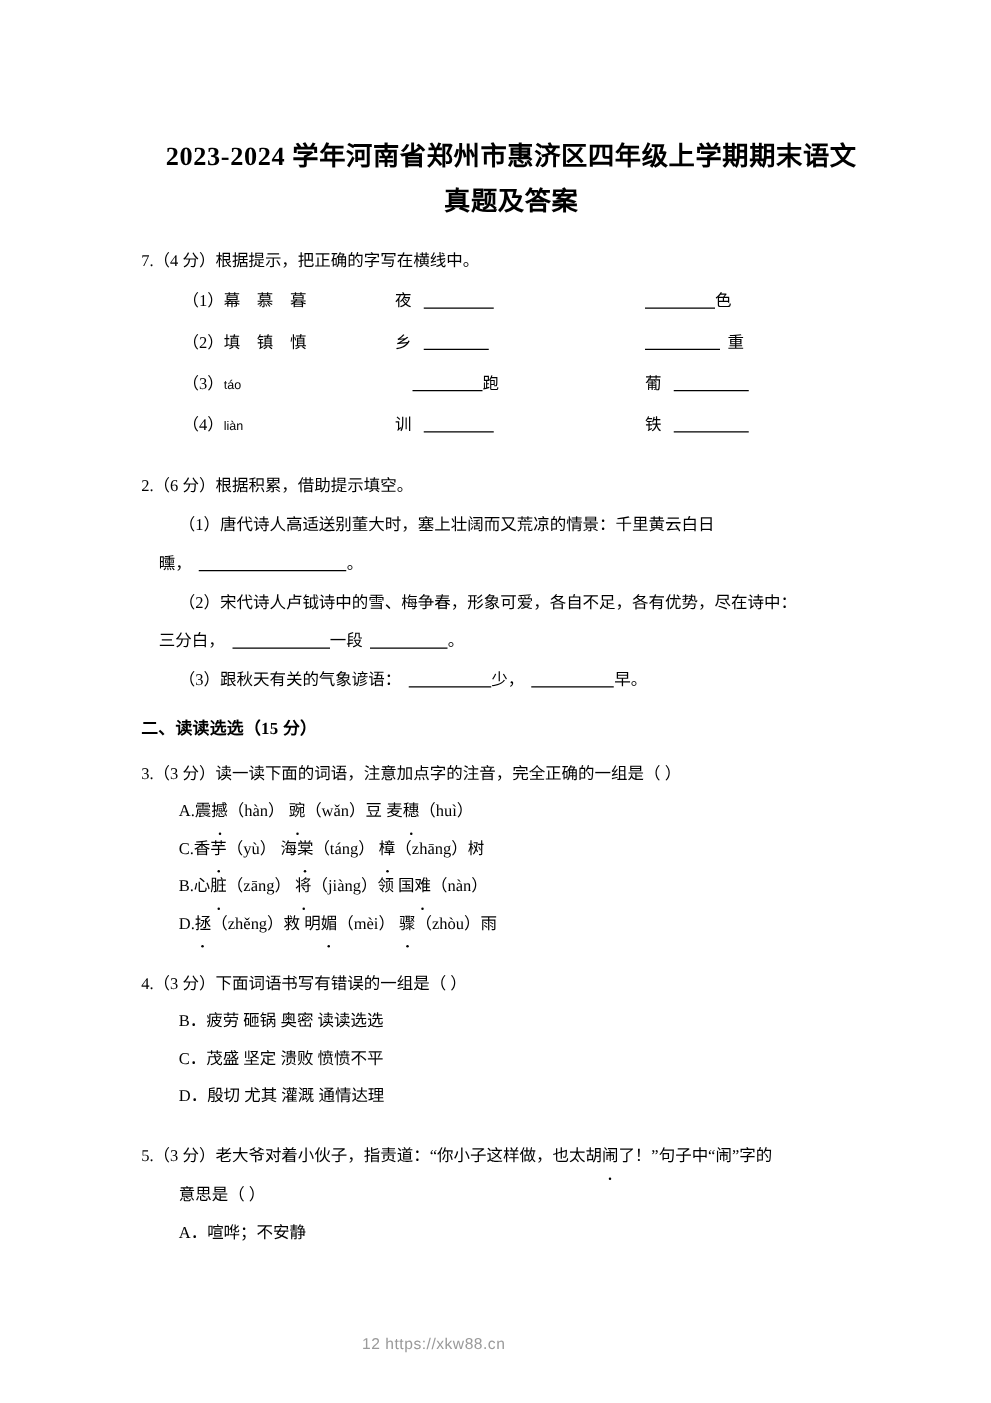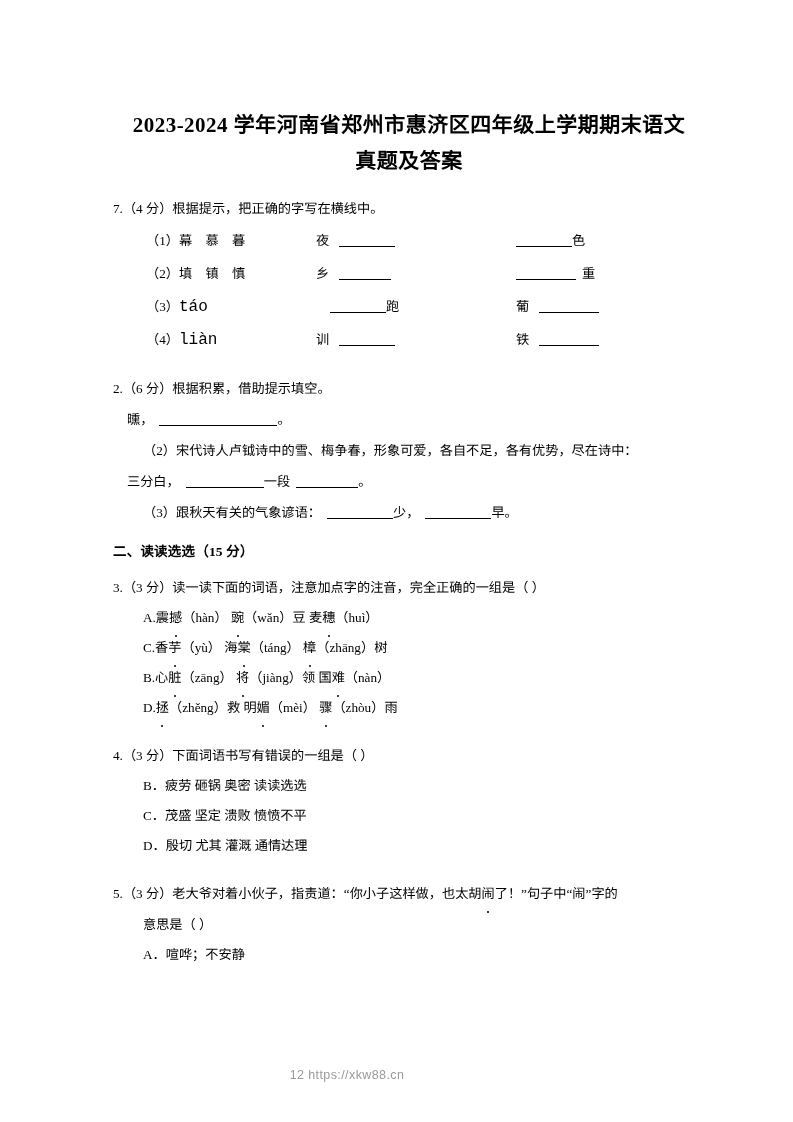--- a/index.html
+++ b/index.html
@@ -87,22 +87,22 @@
     display: inline-block;
     width: 200px;
     vertical-align: baseline;
   }
   .write-row .cell-b {
     display: inline-block;
     vertical-align: baseline;
   }
   .chars { letter-spacing: 5px; }
   .pinyin {
-    font-family: Liberation Mono, monospace;
-    font-size: 16px;
+    font-family: Liberation Sans, sans-serif;
+    font-size: 10px;
   }
 
   
   .blk {
     display: inline-block;
     border-bottom: 1px solid #000;
     height: 13px;
     vertical-align: -2px;
   }
   .blk-52 { width: 52px; }
@@ -179,20 +179,21 @@
   <div class="write-row">
     <span class="cell-label"><span>（3）</span><span class="pinyin">táo</span></span><span class="cell-a"><span class="sp14"></span><span class="blk blk-56"></span><span>跑</span></span><span class="cell-b"><span>葡</span><span class="sp10"></span><span class="blk blk-60"></span></span>
   </div>
 
   <div class="write-row">
     <span class="cell-label"><span>（4）</span><span class="pinyin">liàn</span></span><span class="cell-a"><span>训</span><span class="sp10"></span><span class="blk blk-56"></span></span><span class="cell-b"><span>铁</span><span class="sp10"></span><span class="blk blk-60"></span></span>
   </div>
 
   <div class="q q-stem" style="margin-top:17px;">2.（6 分）根据积累，借助提示填空。</div>
 
+  <div class="sub">（1）唐代诗人高适送别董大时，塞上壮阔而又荒凉的情景：千里黄云白日</div>
   <div class="cont">
     <span>曛，</span><span class="sp6"></span><span class="pblk pblk-118"></span><span>。</span>
   </div>
 
   <div class="sub">（2）宋代诗人卢钺诗中的雪、梅争春，形象可爱，各自不足，各有优势，尽在诗中：</div>
   <div class="cont">
     <span>三分白，</span><span class="sp6"></span><span class="pblk pblk-78"></span><span>一段</span><span class="sp6"></span><span class="pblk pblk-62"></span><span>。</span>
   </div>
 
   <div class="sub">

